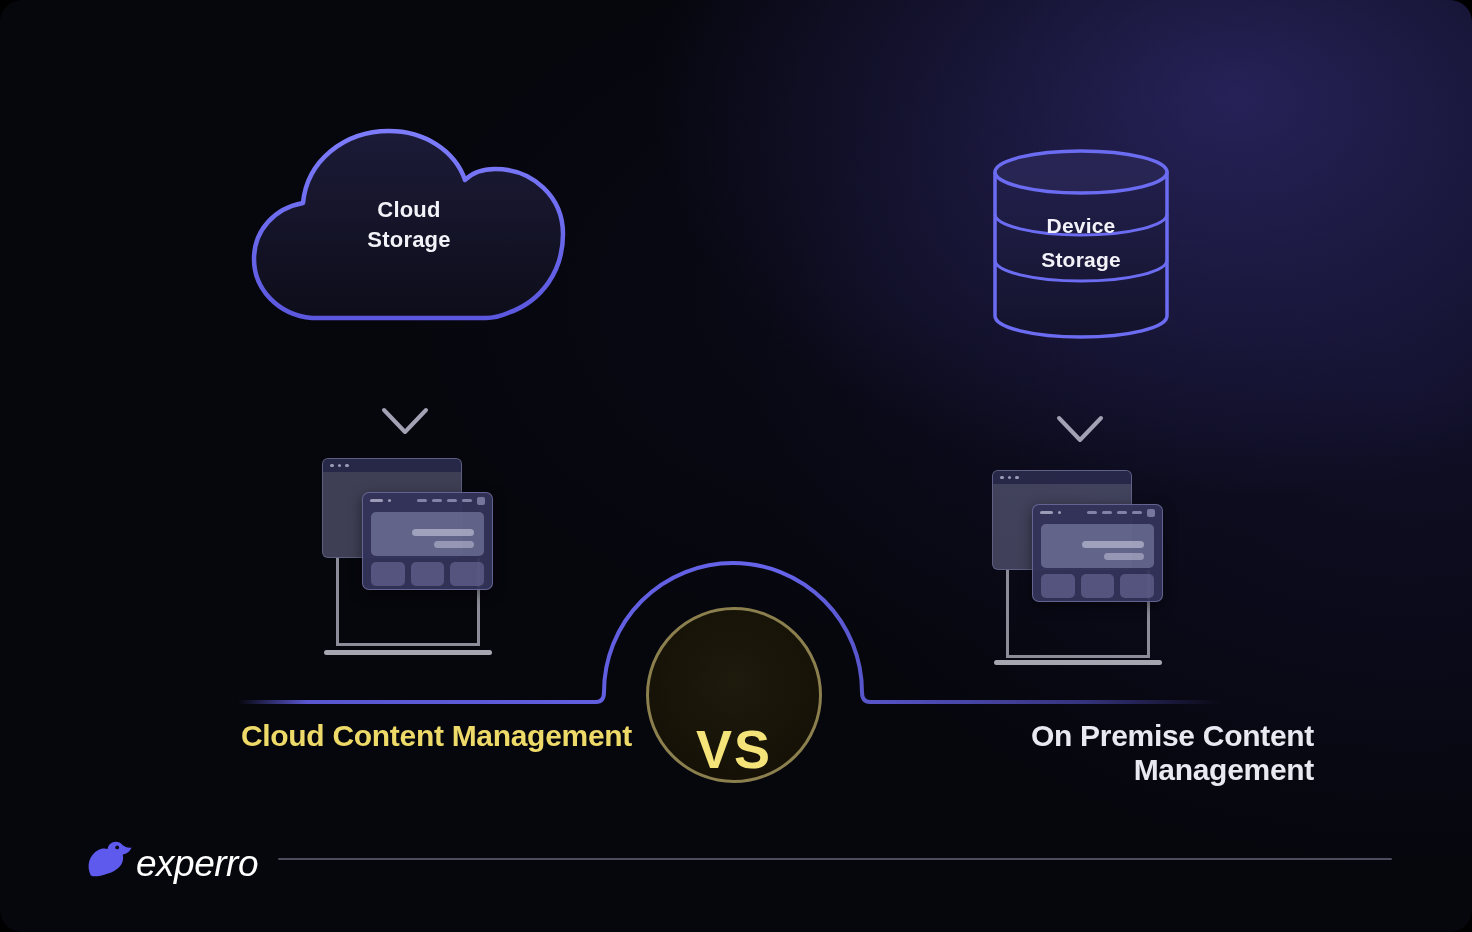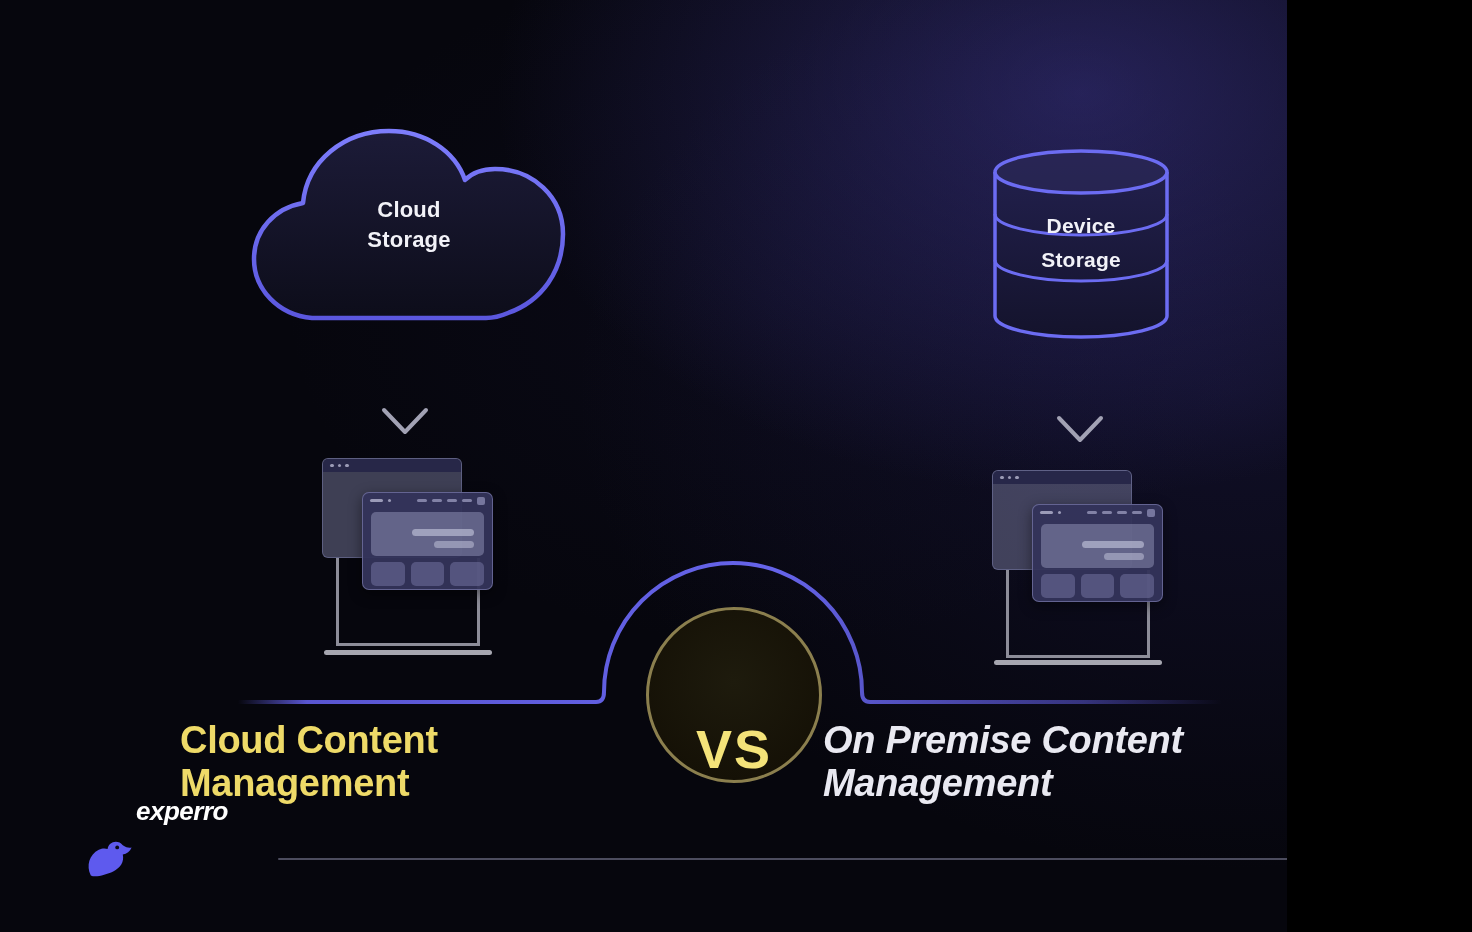--- a/index.html
+++ b/index.html
@@ -1,45 +1,46 @@
 <!DOCTYPE html>
 <html><head>
 <meta charset="utf-8">
 <style>
   html,body{margin:0;padding:0;background:#000;}
   .stage{
-    position:relative;width:1287px;height:932px;overflow:hidden;
+    position:relative;width:1472px;height:932px;overflow:hidden;
     font-family:"Liberation Sans",sans-serif;
     background-color:#06060d;
     background-image:
       radial-gradient(900px 620px at 84% 10%, rgba(72,64,168,0.45), rgba(72,64,168,0) 65%),
       radial-gradient(1100px 800px at 96% 42%, rgba(52,46,130,0.22), rgba(52,46,130,0) 60%),
       radial-gradient(700px 500px at 60% 32%, rgba(40,36,96,0.12), rgba(40,36,96,0) 70%);
+    border-radius: 22px;
   }
   .abs{position:absolute;}
   svg{display:block;}
   .diagram-layer{left:0;top:0;}
 
   
   .cloud-label{
     left:250px;top:195px;width:318px;text-align:center;
     color:#f2f2f8;font-size:22px;font-weight:600;line-height:30px;letter-spacing:0.2px;
   }
   .db-label{
     left:993px;width:176px;text-align:center;
     color:#f2f2f8;font-size:21px;font-weight:600;letter-spacing:0.2px;
   }
   .db-label.line1{top:202px;margin-top:12px;}
   .db-label.line2{top:248px;}
 
   .caption{
-    top:719px;font-size:38px;font-weight:700;letter-spacing:-0.3px;text-align:left;
+    top:719px;font-size:30px;font-weight:700;letter-spacing:-0.3px;text-align:right;
   }
   .caption.left{left:180px;width:452px;color:#eeda68;}
-  .caption.right{left:823px;width:468px;color:#e9e9f1;font-style:italic;}
+  .caption.right{left:846px;width:468px;color:#e9e9f1;}
 
   
   .vs-circle{
     left:646px;top:607px;width:176px;height:176px;border-radius:50%;
     border:3px solid #8b7f4e;
     background:radial-gradient(circle at 50% 42%, #1e1b0d 0%, #151106 75%);
     display:flex;align-items:flex-end;justify-content:center;
     box-sizing:border-box;
   }
   .vs-text{color:#f4e379;font-size:54px;font-weight:800;letter-spacing:2px;}
@@ -78,22 +79,22 @@
     margin:4px 8px 6px 8px;height:44px;border-radius:5px;
     background:rgba(158,160,196,0.45);position:relative;
   }
   .hero-dash1{position:absolute;right:10px;top:17px;width:62px;height:7px;border-radius:3.5px;background:rgba(210,212,232,0.55);}
   .hero-dash2{position:absolute;right:10px;top:29px;width:40px;height:7px;border-radius:3.5px;background:rgba(210,212,232,0.45);}
   .cards{display:flex;gap:6px;margin:0 8px;}
   .card{flex:1;height:24px;border-radius:5px;background:rgba(120,120,165,0.5);}
 
   
   .brand-text{
-    left:136px;top:796px;color:#ffffff;
-    font-size:26px;font-weight:700;font-style:italic;letter-spacing:-0.5px;
+    left:136px;top:843px;color:#ffffff;
+    font-size:37px;font-weight:400;font-style:italic;letter-spacing:-0.5px;
   }
   .footer-rule{left:278px;top:858px;width:1114px;height:2px;border-radius:1px;background:#4c4c5e;}
 </style>
 </head>
 <body>
 
 <div class="stage">
 
   <svg class="abs diagram-layer" width="1472" height="932" viewBox="0 0 1472 932">
     <defs>

